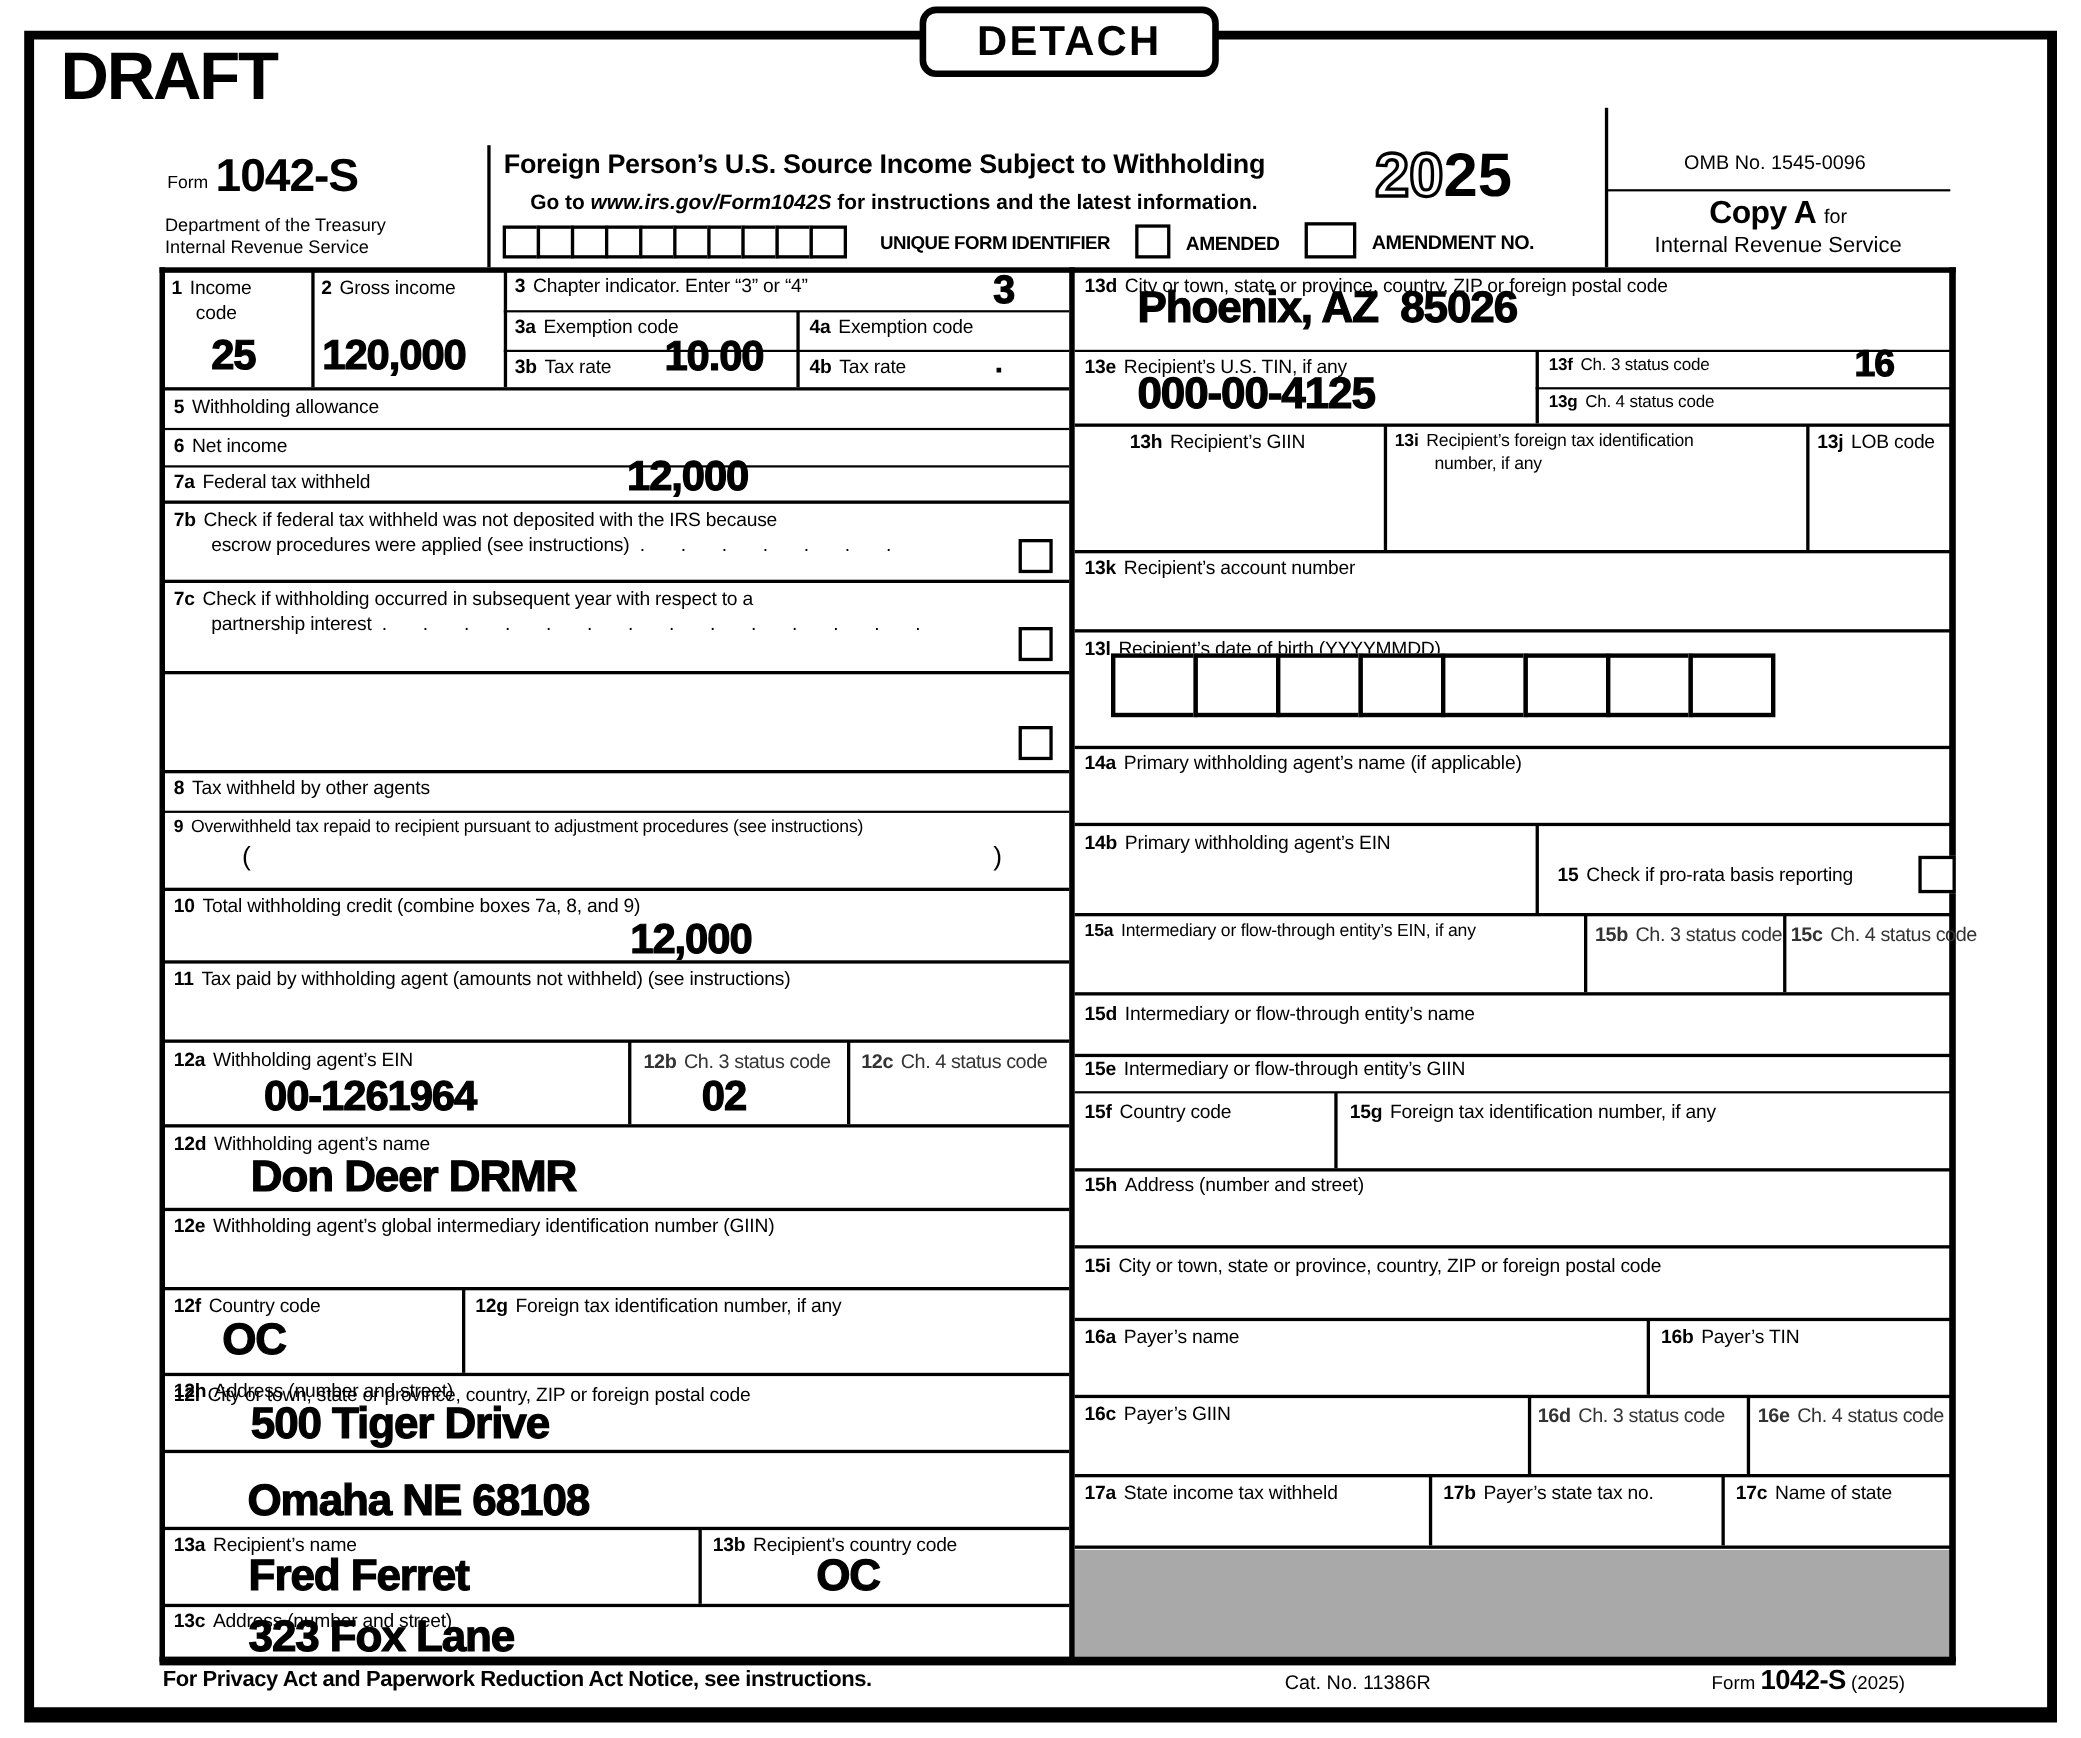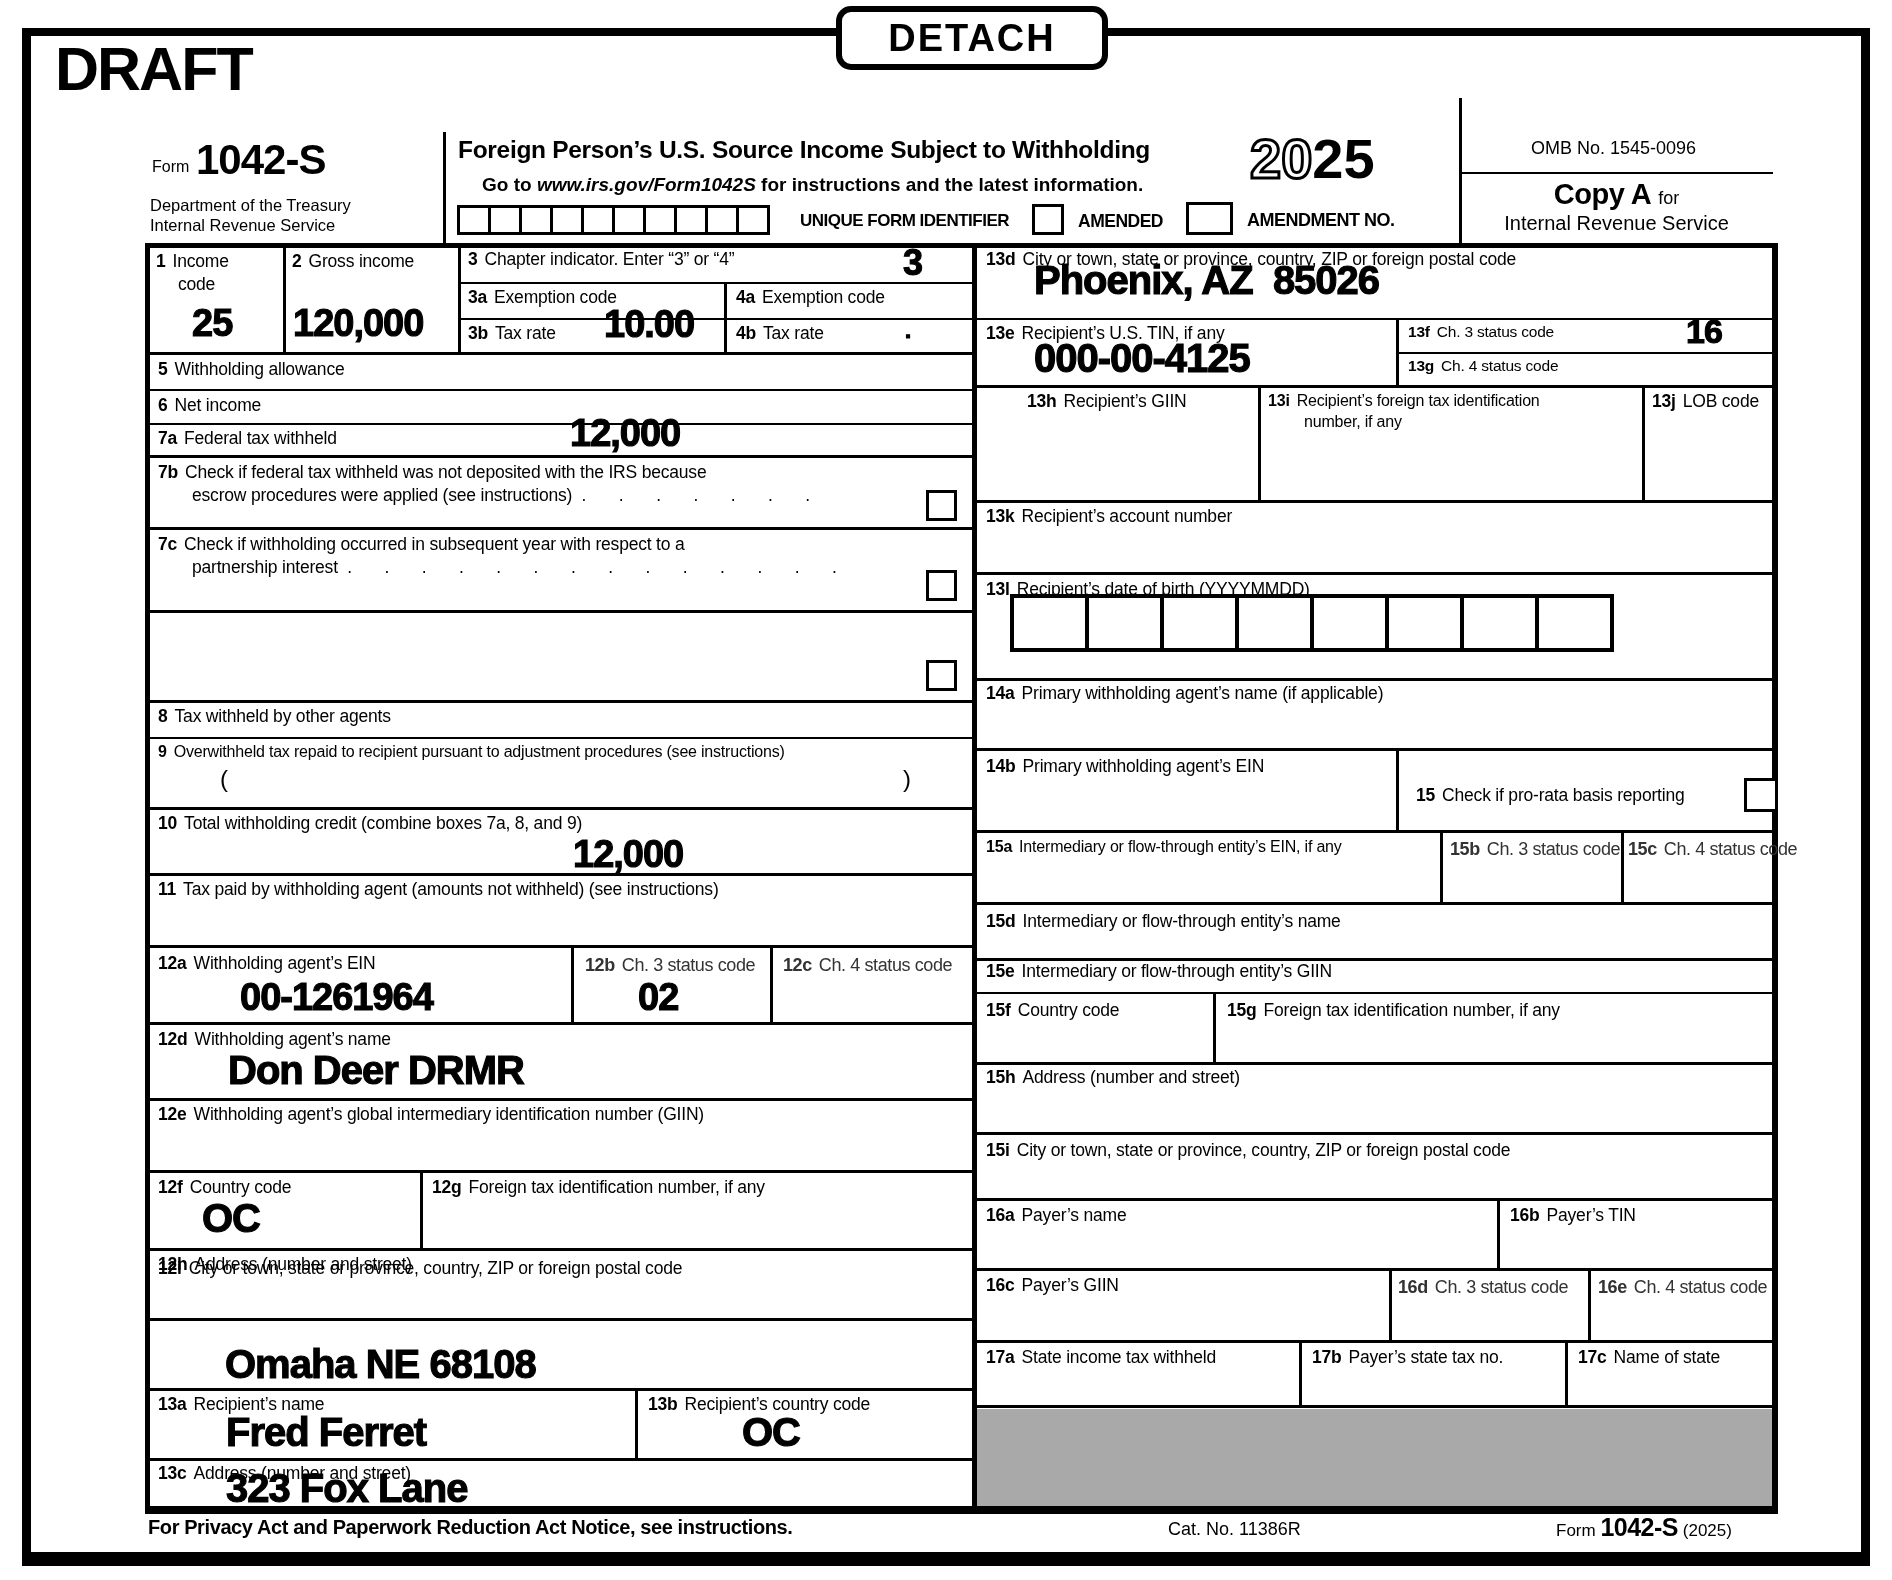--- a/index.html
+++ b/index.html
@@ -203,20 +203,21 @@
   <div class="V" style="left:293px;top:302px;font-size:38px;">120,000</div>
   <div class="V" style="left:903px;top:242px;font-size:36px;">3</div>
   <div class="V" style="left:604px;top:303px;font-size:38px;">10.00</div>
   <div class="V" style="left:905px;top:318px;font-size:22px;">.</div>
   <div class="V" style="left:570px;top:412px;font-size:38px;">12,000</div>
   <div class="V" style="left:573px;top:833px;font-size:38px;">12,000</div>
   <div class="V" style="left:240px;top:976px;font-size:38px;">00-1261964</div>
   <div class="V" style="left:638px;top:976px;font-size:38px;">02</div>
   <div class="V" style="left:228px;top:1048px;font-size:40px;">Don Deer DRMR</div>
   <div class="V" style="left:202px;top:1196px;font-size:40px;">OC</div>
+  <div class="V" style="left:228px;top:1272px;font-size:40px;">500 Tiger Drive</div>
   <div class="V" style="left:225px;top:1342px;font-size:40px;">Omaha NE 68108</div>
   <div class="V" style="left:226px;top:1410px;font-size:40px;">Fred Ferret</div>
   <div class="V" style="left:742px;top:1410px;font-size:40px;">OC</div>
   <div class="V" style="left:226px;top:1466px;font-size:40px;">323 Fox Lane</div>
 
   <div class="L" style="left:986px;top:248px;"><b>13d</b><span class="t">City or town, state or province, country, ZIP or foreign postal code</span></div>
   <div class="L" style="left:986px;top:322px;"><b>13e</b><span class="t">Recipient’s U.S. TIN, if any</span></div>
   <div class="L md" style="left:1408px;top:322px;"><b>13f</b><span class="t">Ch. 3 status code</span></div>
   <div class="L md" style="left:1408px;top:356px;"><b>13g</b><span class="t">Ch. 4 status code</span></div>
   <div class="L" style="left:1027px;top:390px;"><b>13h</b><span class="t">Recipient’s GIIN</span></div>

